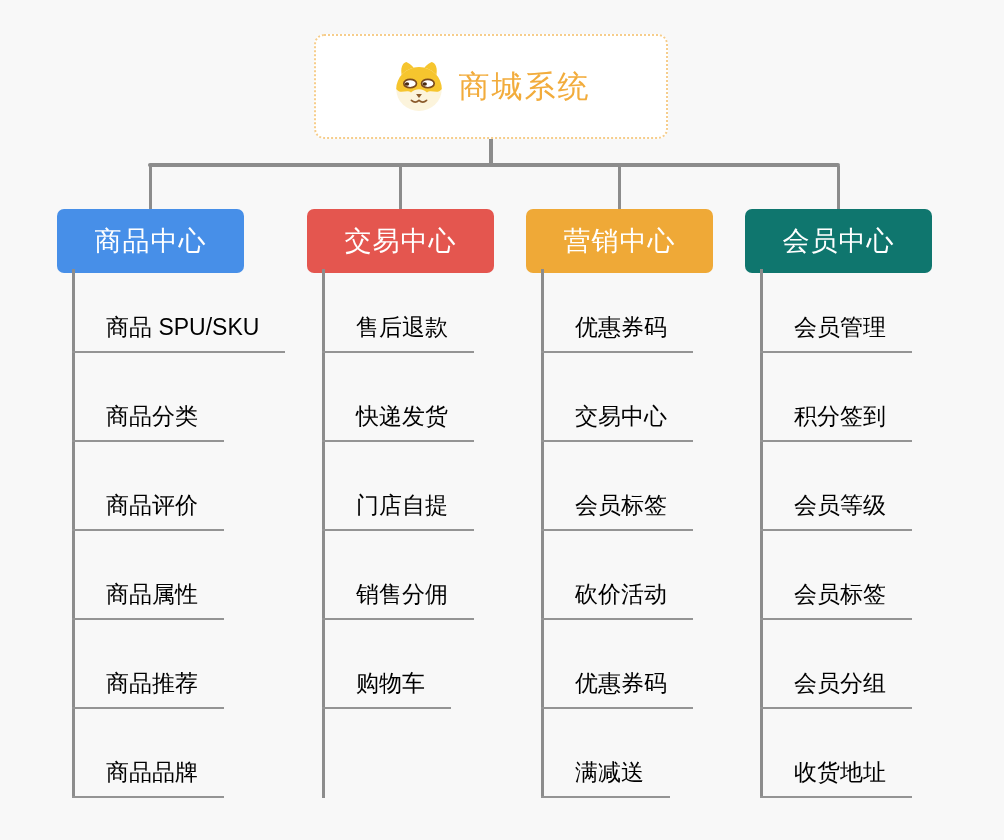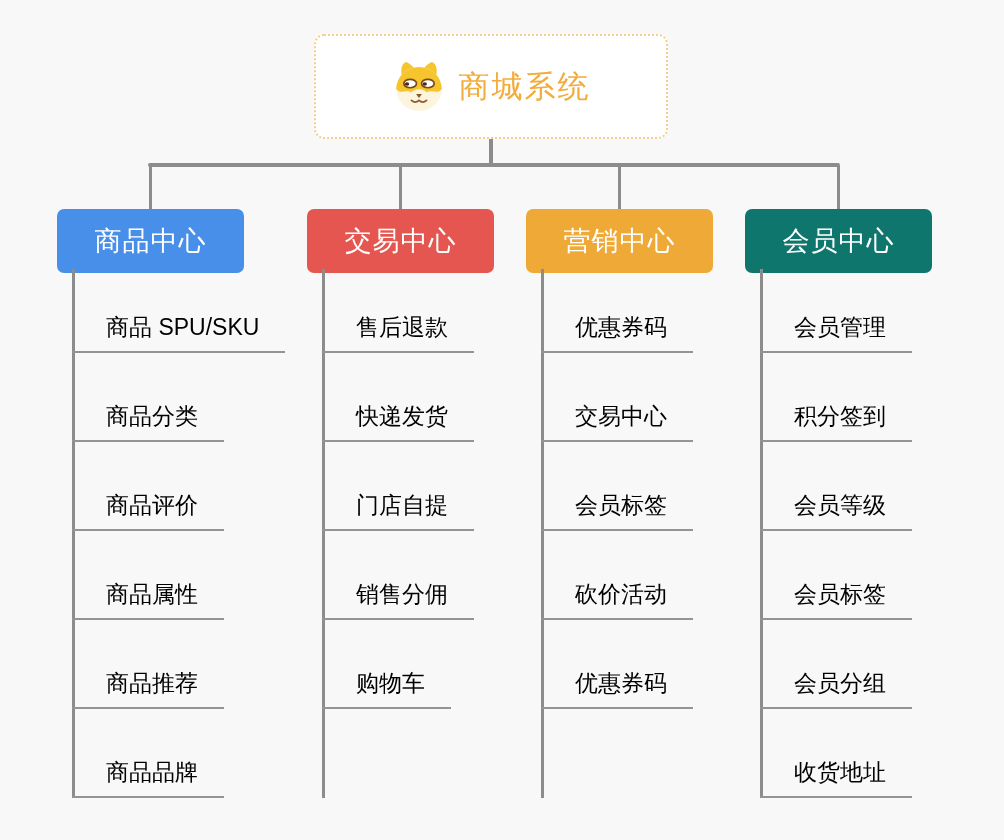--- a/index.html
+++ b/index.html
@@ -139,20 +139,23 @@
           </div>
           <div class="item">
             <span>会员标签</span>
           </div>
           <div class="item">
             <span>砍价活动</span>
           </div>
           <div class="item">
             <span>优惠券码</span>
           </div>
+          <div class="item">
+            <span>满减送</span>
+          </div>
         </div>
   </div>
 
   <div class="branch" style="left: 745px;">
     <div class="branch-box" style="background: #0f766e;">
       <span class="branch-label">会员中心</span>
     </div>
     <div class="col-line"></div>
     <div class="items">
           <div class="item">

